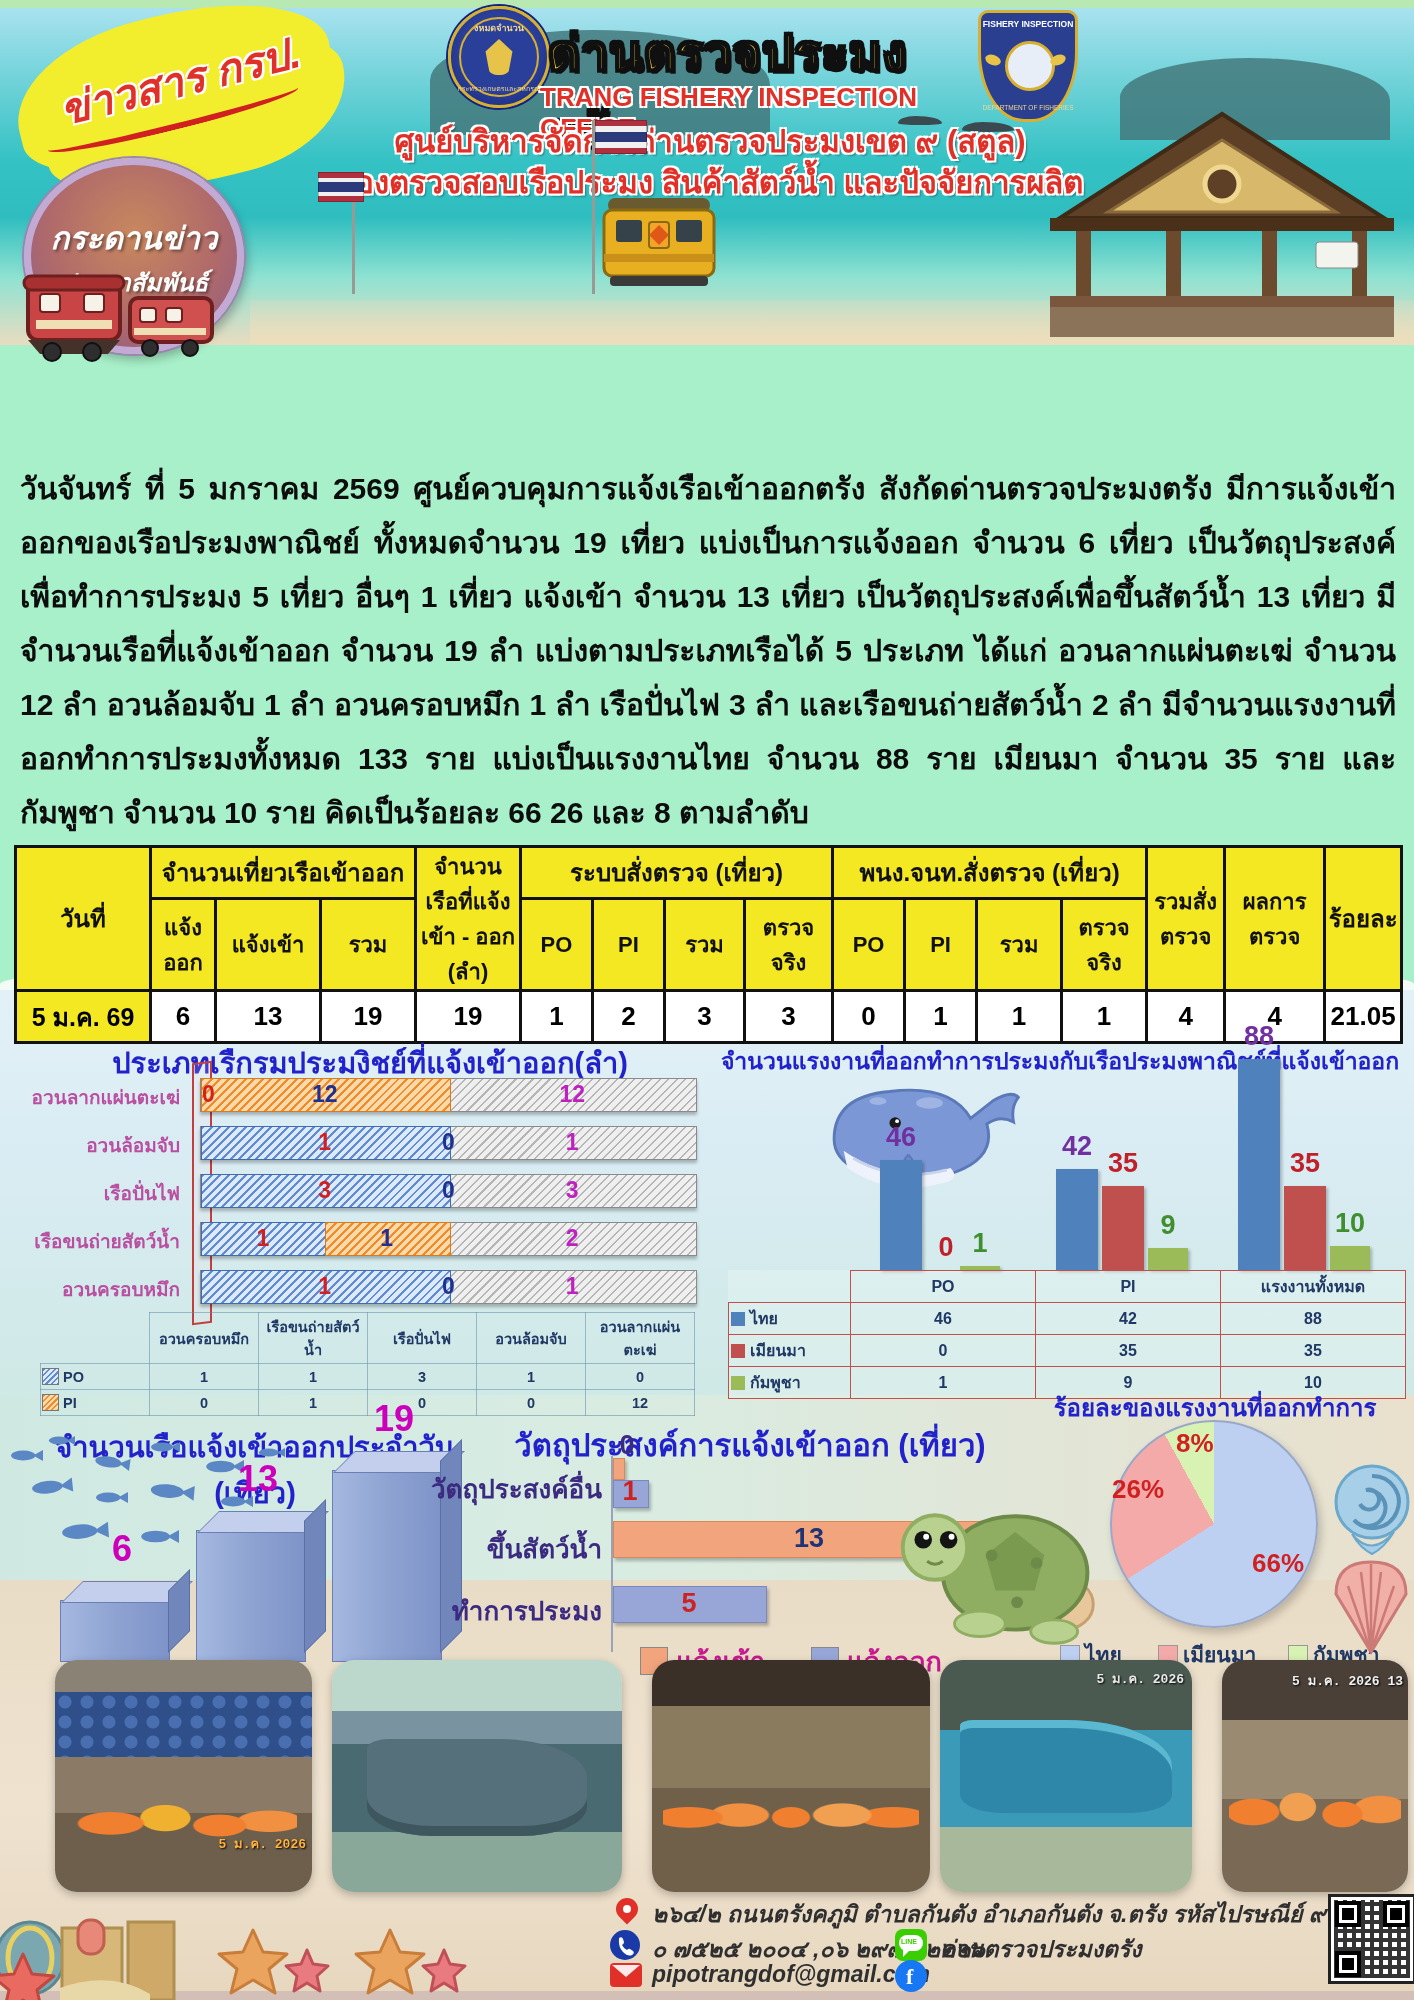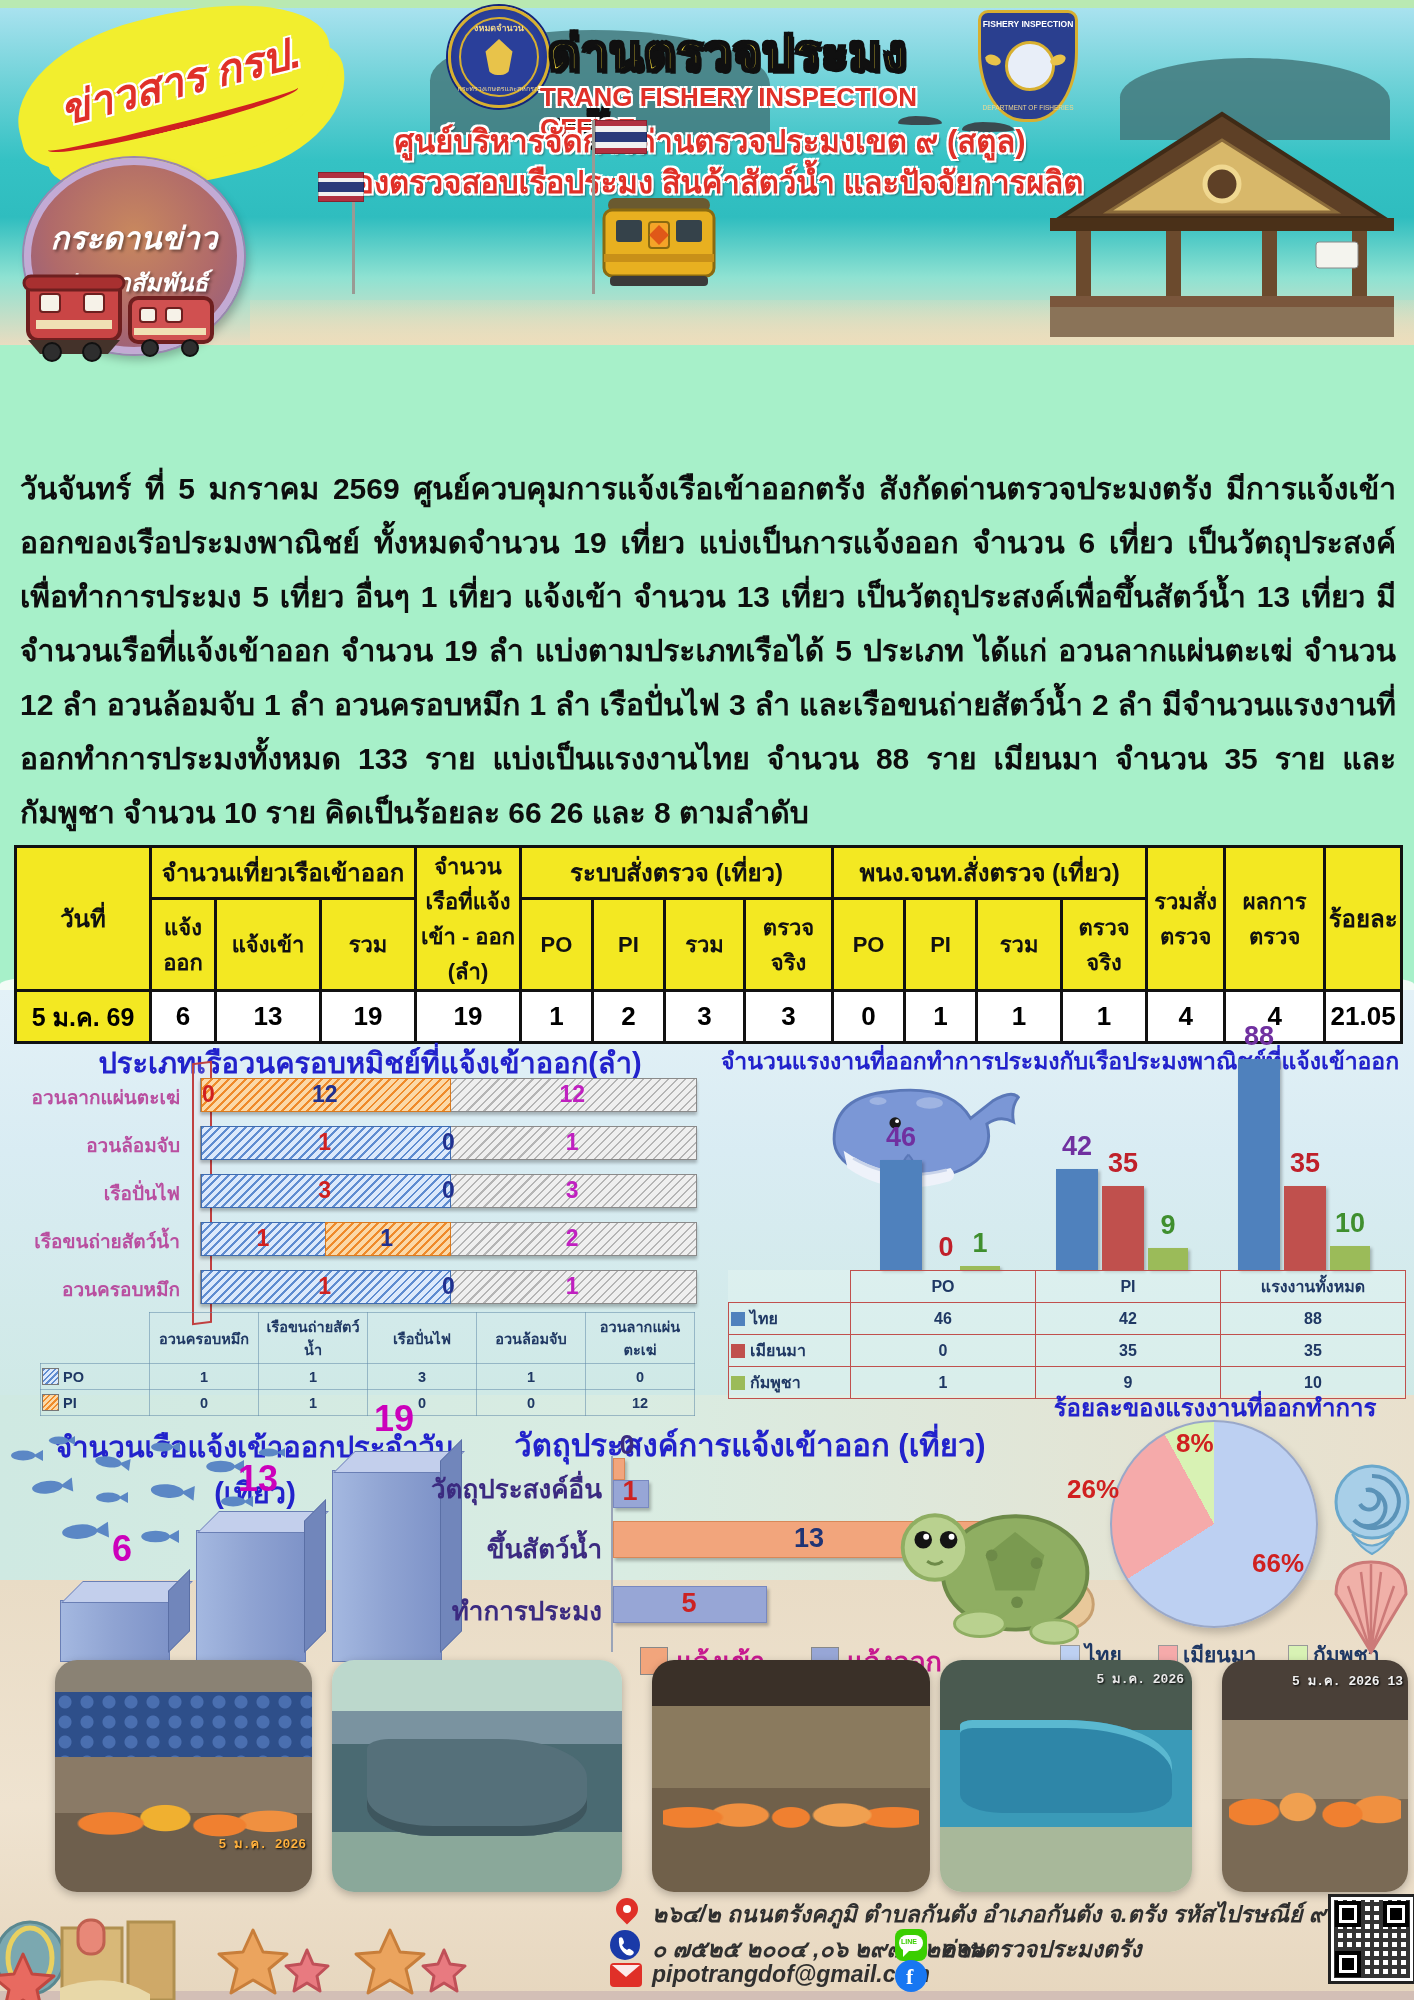--- a/index.html
+++ b/index.html
@@ -298,21 +298,21 @@
       <td>1</td>
       <td>1</td>
       <td>1</td>
       <td>4</td>
       <td>4</td>
       <td>21.05</td>
     </tr>
   </tbody>
     </table>
 
-  <div class="abs ctitle" style="left:60px;top:1040px;width:620px;font-size:29px;">ประเภทเรือวนครอบหมิชย์ที่แจ้งเข้าออก(ลำ)</div>
+  <div class="abs ctitle" style="left:60px;top:1040px;width:620px;font-size:29px;">ประเภทเรืกรมประมงิชย์ที่แจ้งเข้าออก(ลำ)</div>
   <div class="abs c1axis"></div>
 
   <div class="abs" style="left:0;top:1078px;width:700px;height:34px;">
     <div class="c1lab">อวนลากแผ่นตะเฆ่</div>
     <div class="c1bar">
       <div class="seg pi" style="left:0;width:50%;"></div>
       <span class="bl red" style="left:1.5%;">0</span>
       <span class="bl navy" style="left:25%;">12</span>
       <span class="bl mag" style="left:75%;">12</span>
     </div>
@@ -543,21 +543,21 @@
       <circle cx="63" cy="51" r="3" fill="#fff"></circle>
     <path d="M38 76 Q46 82 54 76" stroke="#6d8a48" stroke-width="3" fill="none"></path>
     <circle cx="104" cy="70" r="6" fill="#6d8a48"></circle>
       <circle cx="150" cy="78" r="6" fill="#6d8a48"></circle>
       <circle cx="130" cy="118" r="6" fill="#6d8a48"></circle>
   </svg>
 
   <div class="abs ctitle" style="left:1030px;top:1388px;width:370px;font-size:24px;">ร้อยละของแรงงานที่ออกทำการประมง</div>
   <div class="abs pie"></div>
   <span class="abs pielab" style="left:1176px;top:1428px;">8%</span>
-  <span class="abs pielab" style="left:1067px;top:1474px;">26%</span>
+  <span class="abs pielab" style="left:1112px;top:1474px;">26%</span>
   <span class="abs pielab" style="left:1252px;top:1548px;">66%</span>
   <div class="abs pieleg" style="left:1060px;top:1638px;">
     <span class="psw" style="background:#bdd0f2;"></span><span>ไทย</span>
   </div>
   <div class="abs pieleg" style="left:1158px;top:1638px;">
     <span class="psw" style="background:#f5aaaa;"></span><span>เมียนมา</span>
   </div>
   <div class="abs pieleg" style="left:1288px;top:1638px;">
     <span class="psw" style="background:#d8f2b4;"></span><span>กัมพูชา</span>
   </div>

